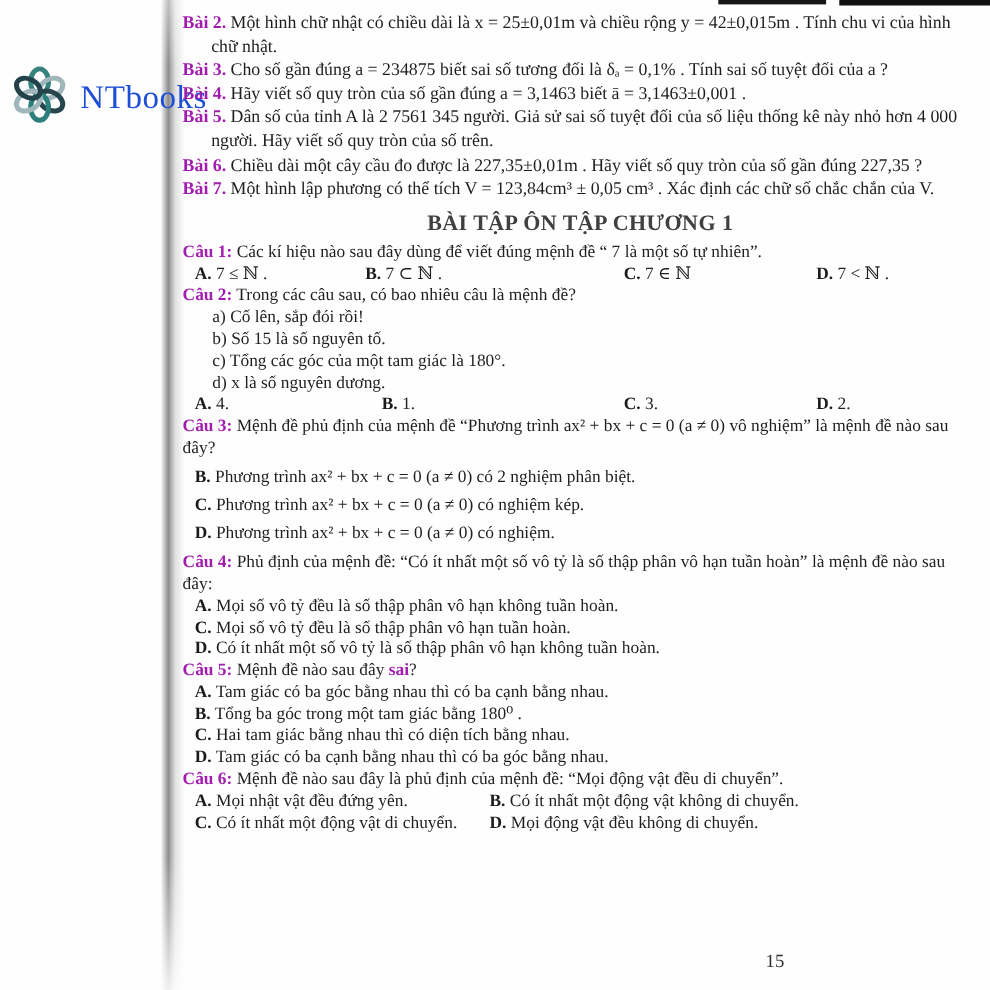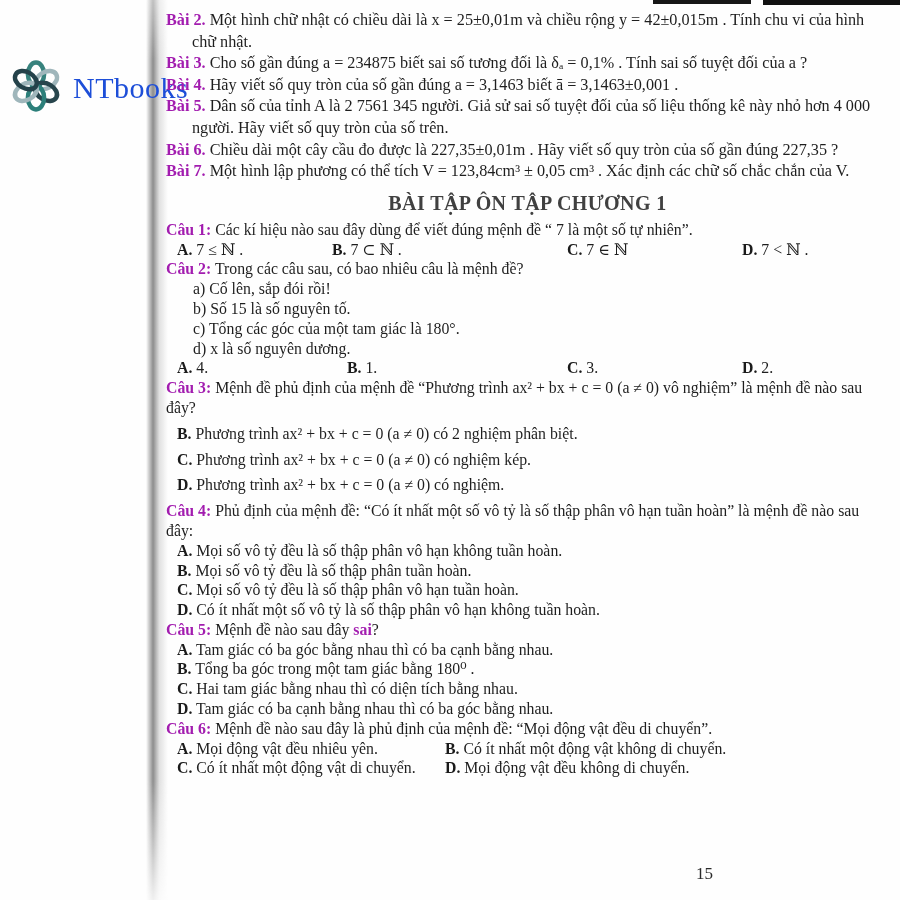--- a/index.html
+++ b/index.html
@@ -106,37 +106,36 @@
     <div>
       <div class="q-head"><b>Câu 3:</b> <span>Mệnh đề phủ định của mệnh đề “Phương trình ax² + bx + c = 0 (a ≠ 0) vô nghiệm” là mệnh đề nào sau đây?</span></div>
       <div class="opt-spread"><b class="olab">B.</b> <span>Phương trình ax² + bx + c = 0 (a ≠ 0) có 2 nghiệm phân biệt.</span></div>
       <div class="opt-spread"><b class="olab">C.</b> <span>Phương trình ax² + bx + c = 0 (a ≠ 0) có nghiệm kép.</span></div>
       <div class="opt-spread"><b class="olab">D.</b> <span>Phương trình ax² + bx + c = 0 (a ≠ 0) có nghiệm.</span></div>
     </div>
 
     <div>
       <div class="q-head"><b>Câu 4:</b> <span>Phủ định của mệnh đề: “Có ít nhất một số vô tỷ là số thập phân vô hạn tuần hoàn” là mệnh đề nào sau đây:</span></div>
       <div class="opt"><b class="olab">A.</b> <span>Mọi số vô tỷ đều là số thập phân vô hạn không tuần hoàn.</span></div>
-      <div class="opt"><b class="olab">B.</b> <span>Mọi số vô tỷ đều là số thập phân tuần hoàn.</span></div>
       <div class="opt"><b class="olab">C.</b> <span>Mọi số vô tỷ đều là số thập phân vô hạn tuần hoàn.</span></div>
       <div class="opt"><b class="olab">D.</b> <span>Có ít nhất một số vô tỷ là số thập phân vô hạn không tuần hoàn.</span></div>
     </div>
 
     <div>
       <div class="q-head"><b>Câu 5:</b> <span>Mệnh đề nào sau đây </span><b>sai</b><span>?</span></div>
       <div class="opt"><b class="olab">A.</b> <span>Tam giác có ba góc bằng nhau thì có ba cạnh bằng nhau.</span></div>
       <div class="opt"><b class="olab">B.</b> <span>Tổng ba góc trong một tam giác bằng 180⁰ .</span></div>
       <div class="opt"><b class="olab">C.</b> <span>Hai tam giác bằng nhau thì có diện tích bằng nhau.</span></div>
       <div class="opt"><b class="olab">D.</b> <span>Tam giác có ba cạnh bằng nhau thì có ba góc bằng nhau.</span></div>
     </div>
 
     <div>
       <div class="q-head"><b>Câu 6:</b> <span>Mệnh đề nào sau đây là phủ định của mệnh đề: “Mọi động vật đều di chuyển”.</span></div>
       <div class="optrow q6cols">
-        <div><b class="olab">A.</b> <span>Mọi động vật đều nhiêu yên.</span></div>
+        <div><b class="olab">A.</b> <span>Mọi nhật vật đều đứng yên.</span></div>
         <div><b class="olab">B.</b> <span>Có ít nhất một động vật không di chuyển.</span></div>
         <div><b class="olab">C.</b> <span>Có ít nhất một động vật di chuyển.</span></div>
         <div><b class="olab">D.</b> <span>Mọi động vật đều không di chuyển.</span></div>
       </div>
     </div>
 
   </div>
 </div>
 
 <div class="page-number">15</div>

